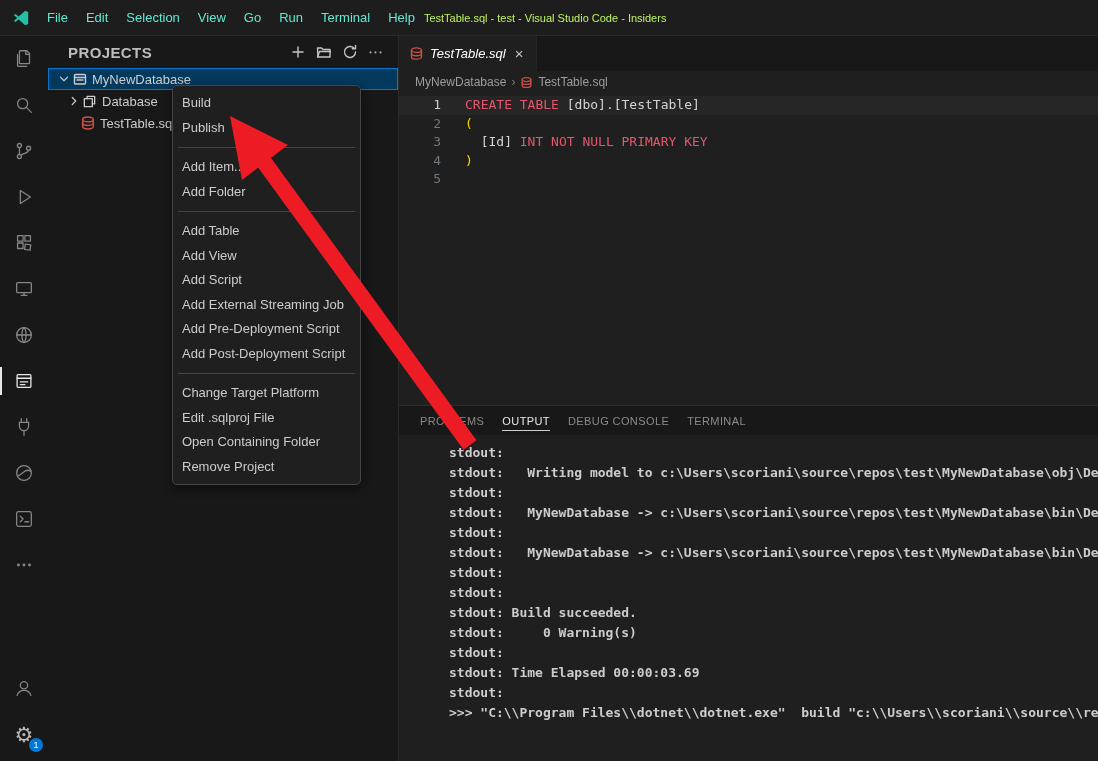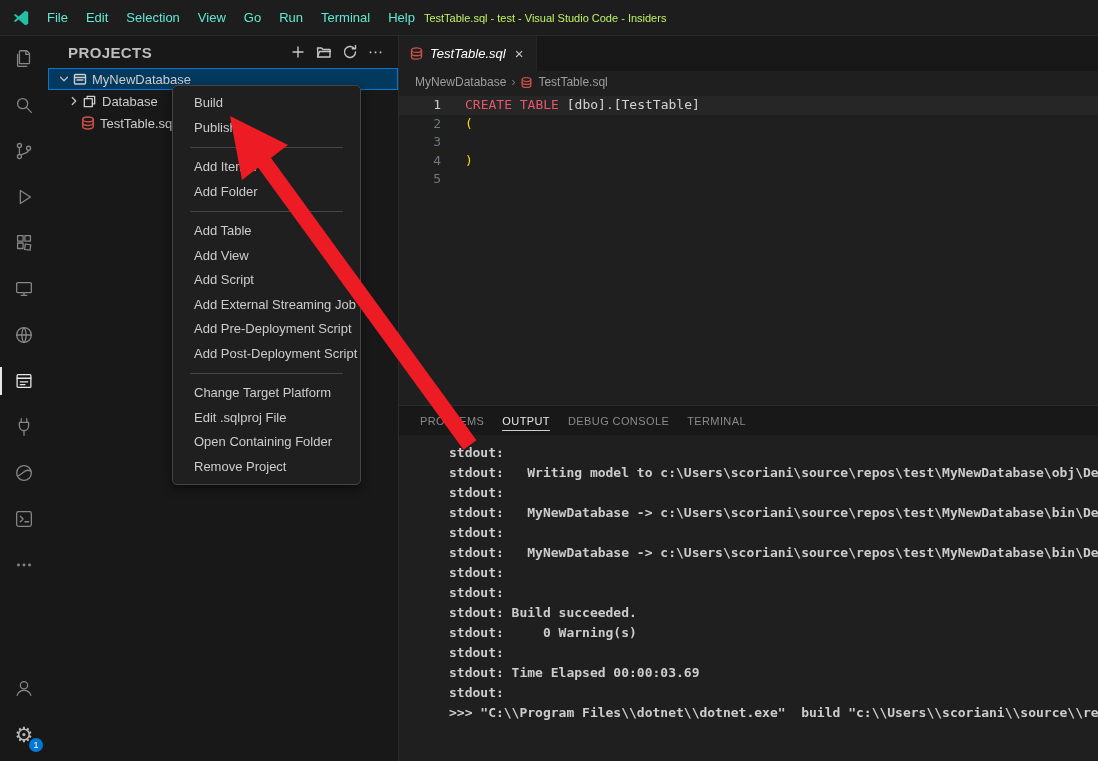--- a/index.html
+++ b/index.html
@@ -67,21 +67,21 @@
   .panel { height:356px; flex:none; display:flex; flex-direction:column; background:#1f1f1f; border-top:1px solid #2b2b2b; }
   .panel-header { height:29px; flex:none; display:flex; align-items:center; padding-left:12px; background:#181818; }
   .panel-tab { position:relative; height:100%; display:flex; align-items:center; padding:0 9px; font-size:11px; letter-spacing:.4px; color:#8a8a8a; }
   .panel-tab.active { color:#e7e7e7; }
   .panel-tab.active::after { content:''; position:absolute; left:9px; right:9px; bottom:4px; height:1px; background:#cfcfcf; }
   .panel-output { flex:1; padding:8px 0 0 50px; font-family:"DejaVu Sans Mono", monospace; font-size:13px; font-weight:bold; color:#cccccc; overflow:hidden; }
   .out-line { height:20px; line-height:20px; white-space:pre; }
 
   
   .context-menu { position:absolute; left:172px; top:85px; width:189px; background:#1f1f1f; border:1px solid #454545;
-                  border-radius:5px; box-shadow:0 3px 10px rgba(0,0,0,.55); padding:5px 12px; z-index:50; }
+                  border-radius:5px; box-shadow:0 3px 10px rgba(0,0,0,.55); padding:5px 0; z-index:50; }
   .ctx-item { height:24.5px; line-height:24.5px; padding-left:9px; font-size:13px; color:#cccccc; white-space:nowrap; cursor:default; }
   .ctx-sep { height:1px; background:#454545; margin:7px 5px; }
 
   
   .arrow-overlay { position:absolute; left:0; top:0; z-index:100; pointer-events:none; }
 
   .ico { fill:none; stroke:currentColor; stroke-width:1.4; stroke-linecap:round; stroke-linejoin:round; }
 </style>
 </head>
 <body>
@@ -311,20 +311,21 @@
         <div class="code-line current">
           <div class="gutter">1</div>
           <div class="code-text"><span class="tok-kw">CREATE TABLE</span><span class="tok-plain"> [dbo].[TestTable]</span></div>
         </div>
         <div class="code-line">
           <div class="gutter">2</div>
           <div class="code-text"><span class="tok-paren">(</span><span class="tok-plain"></span></div>
         </div>
         <div class="code-line">
           <div class="gutter">3</div>
+          <div class="code-text"><span class="tok-plain">  [Id] </span><span class="tok-kw">INT NOT NULL PRIMARY KEY</span></div>
         </div>
         <div class="code-line">
           <div class="gutter">4</div>
           <div class="code-text"><span class="tok-paren">)</span><span class="tok-plain"></span></div>
         </div>
         <div class="code-line">
           <div class="gutter">5</div>
           <div class="code-text"><span class="tok-plain"></span></div>
         </div>
       </div>

